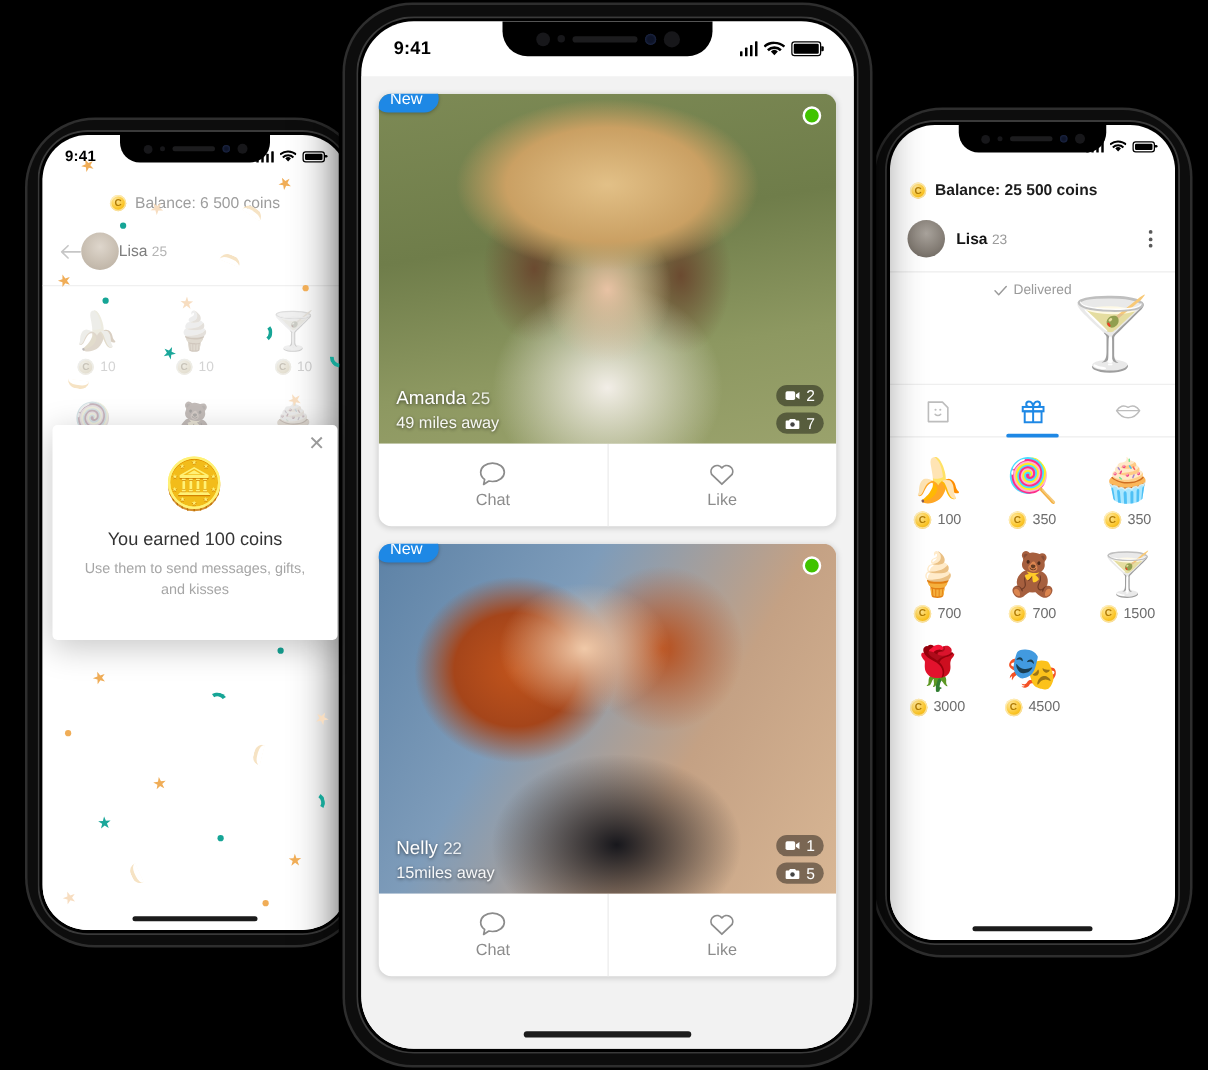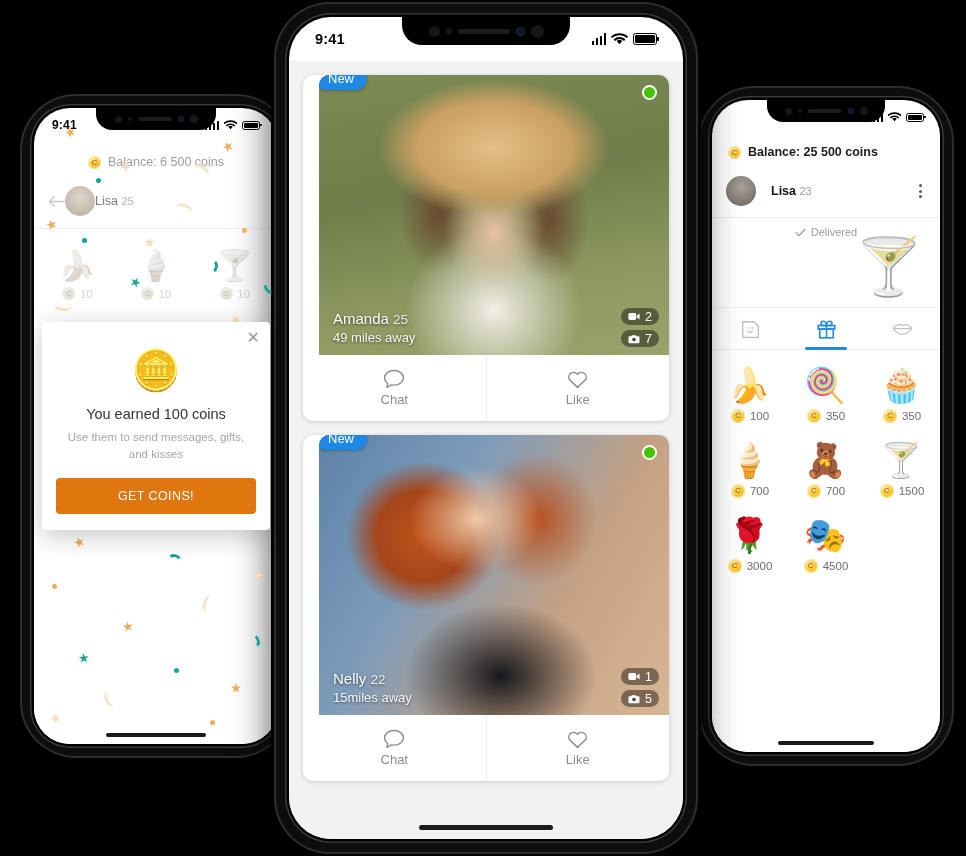--- a/index.html
+++ b/index.html
@@ -37,21 +37,21 @@
 
   
   #centerPhone { left: 276px; top: 4px; width: 420px; height: 848px; }
   #centerPhone .notch { width: 168px; height: 28px; }
   #centerPhone .statusbar { height: 44px; padding: 0 26px; font-size: 14.5px; }
   #centerPhone .homebar { bottom: 9px; width: 134px; height: 5px; }
   .feed { position: absolute; top: 44px; left: 0; right: 0; bottom: 0; background: #f2f2f2;
           padding: 14px 14px 0; overflow: hidden; }
   .card { background: #fff; border-radius: 10px; box-shadow: 0 1px 5px rgba(0,0,0,.16);
           margin-bottom: 14px; position: relative; }
-  .card-photo { position: relative; height: 280px; border-radius: 10px 10px 0 0; overflow: hidden; margin-left: 16px; }
+  .card-photo { position: relative; height: 280px; border-radius: 10px 10px 0 0; overflow: hidden; }
   .newbadge { position: absolute; top: -8px; left: -4px; background: #1e88e5; color: #fff;
               font-size: 13px; padding: 4px 13px; border-radius: 14px; z-index: 6;
               box-shadow: 0 1px 3px rgba(0,0,0,.25); }
   .online { position: absolute; top: 10px; right: 12px; width: 15px; height: 15px;
             border-radius: 50%; background: #41c300; border: 2.5px solid #fff; z-index: 6; }
   .ph-info { position: absolute; left: 14px; bottom: 9px; color: #fff; z-index: 5;
              text-shadow: 0 1px 3px rgba(0,0,0,.6); line-height: 1.32; }
   .ph-info .nm { font-size: 15px; }
   .ph-info .nm em { font-style: normal; opacity: .82; font-size: 13.5px; }
   .ph-info .dist { font-size: 13px; opacity: .92; }
@@ -142,21 +142,21 @@
   #rightPhone .notch { width: 118px; height: 22px; border-bottom-left-radius: 16px; border-bottom-right-radius: 16px; }
   #rightPhone .statusbar { height: 34px; padding: 0 16px; font-size: 12px; }
   #rightPhone .homebar { bottom: 7px; width: 96px; height: 4px; }
   .rp-body { position: absolute; top: 34px; left: 0; right: 0; bottom: 0; background: #fff; }
   .rp-balance { display: flex; align-items: center; gap: 7px; padding: 11px 16px 10px;
                 font-size: 12.5px; color: #1c1c1c; font-weight: bold; }
   .rp-user { display: flex; align-items: center; gap: 9px; padding: 7px 14px 11px;
              border-bottom: 1px solid #ededed; }
   .rp-ava { width: 30px; height: 30px; border-radius: 50%; flex: none;
             background: radial-gradient(circle at 50% 36%, #a9a39c 0%, #837c74 60%, #645e57 100%); }
-  .rp-name { font-size: 12.5px; color: #141414; font-weight: bold; flex: 1; margin-left: 6px; }
+  .rp-name { font-size: 12.5px; color: #141414; font-weight: bold; flex: 1; }
   .rp-name em { font-style: normal; color: #9b9b9b; font-weight: normal; font-size: 11px; }
   .kebab { display: flex; flex-direction: column; gap: 2.5px; padding: 3px 4px; cursor: pointer; }
   .kebab i { width: 3px; height: 3px; border-radius: 50%; background: #5a5a5a; display: block; }
   .rp-thread { padding: 8px 14px 10px; border-bottom: 1px solid #efefef; }
   .delivered { display: flex; align-items: center; justify-content: center; gap: 5px;
                font-size: 11px; color: #9a9a9a; }
   .sent-gift { text-align: right; font-size: 56px; line-height: 1.05; padding-right: 2px; }
   .rp-tabs { display: flex; border-bottom: 1px solid #ededed; }
   .rp-tab { flex: 1; display: flex; align-items: center; justify-content: center;
             padding: 11px 0 9px; position: relative; cursor: pointer; color: #bdbdbd; }
@@ -310,21 +310,20 @@
             <span class="cf star" style="left:12px;top:110px;transform:rotate(54deg)">★</span>
             <span class="cf star t" style="left:224px;top:240px;transform:rotate(128deg)">★</span>
           </div>
 
         <div class="modal-wrap">
           <div class="modal">
             <span class="modal-x">✕</span>
             <div class="coins-art">🪙</div>
             <div class="modal-title">You earned 100 coins</div>
             <div class="modal-sub">Use them to send messages, gifts, and kisses</div>
-            <button class="modal-btn" style="background: rgb(224, 119, 14);">GET COINS!</button>
           </div>
         </div>
 
         <div class="homebar"></div>
       </div>
     </div>
   </div>
 
   <div class="phone" id="rightPhone">
     <div class="bezel">

